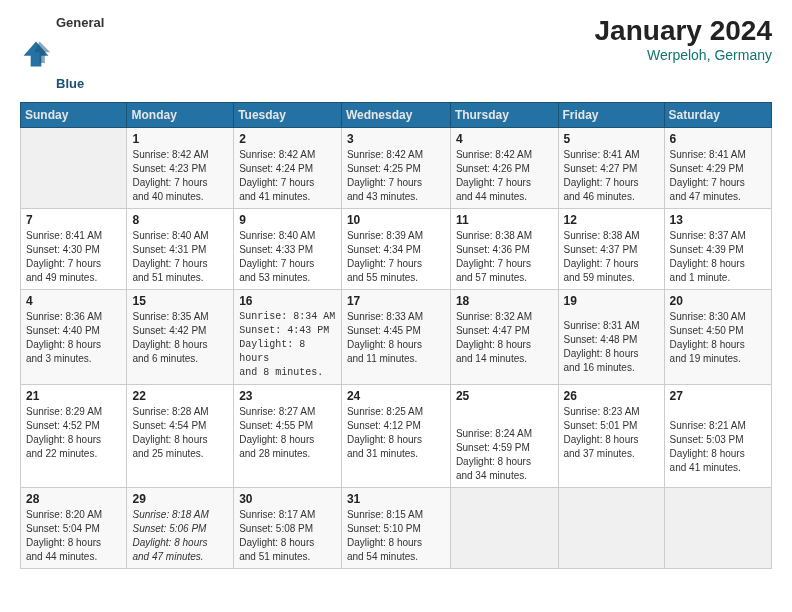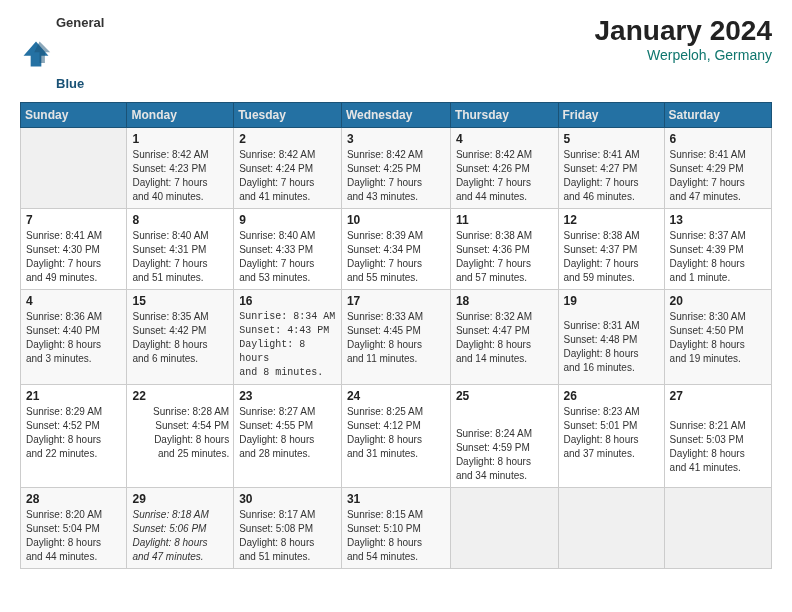--- a/index.html
+++ b/index.html
@@ -282,21 +282,21 @@
         <tr>
           <td>
             <span class="day-num">21</span>
             <div class="day-info" style="white-space: pre-line;">Sunrise: 8:29 AM
 Sunset: 4:52 PM
 Daylight: 8 hours
 and 22 minutes.</div>
           </td>
           <td>
             <span class="day-num">22</span>
-            <div class="day-info" style="white-space: pre-line; text-align: right;">Sunrise: 8:28 AM
+            <div class="day-info" style="white-space: pre-line;">Sunrise: 8:28 AM
 Sunset: 4:54 PM
 Daylight: 8 hours
 and 25 minutes.</div>
           </td>
           <td>
             <span class="day-num">23</span>
             <div class="day-info" style="white-space: pre-line;">Sunrise: 8:27 AM
 Sunset: 4:55 PM
 Daylight: 8 hours
 and 28 minutes.</div>

